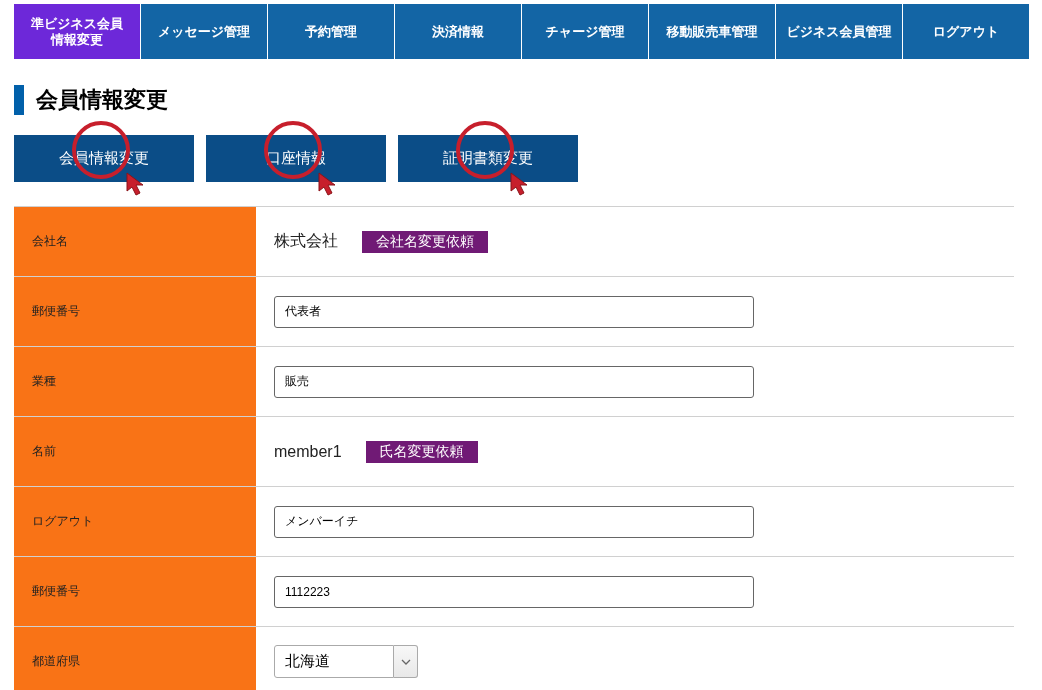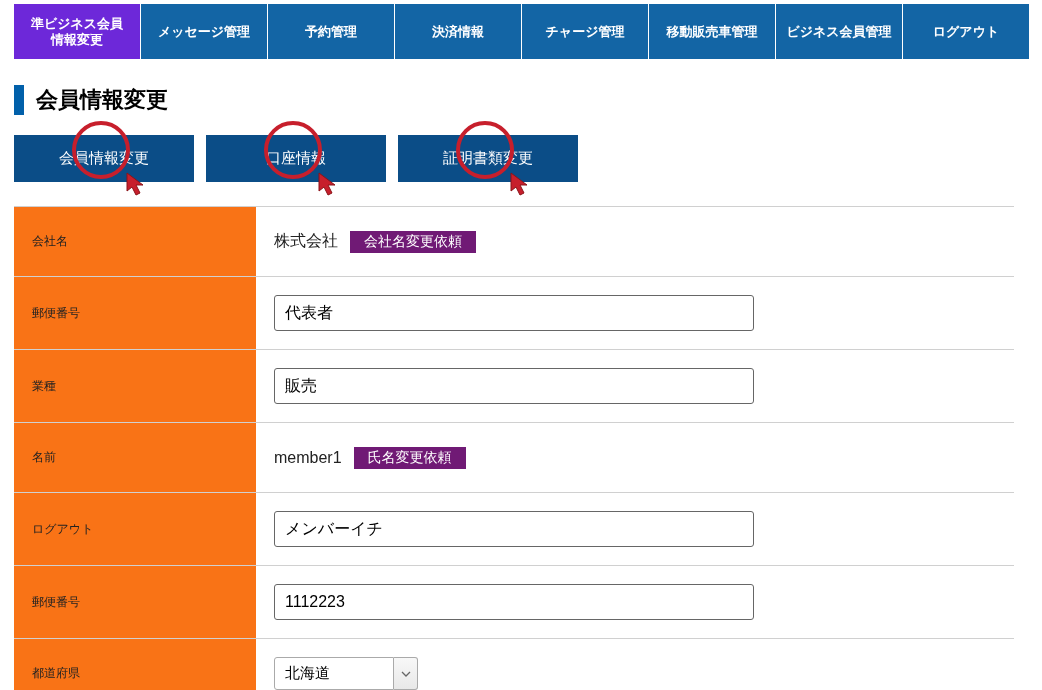--- a/index.html
+++ b/index.html
@@ -69,37 +69,37 @@
       font-size: 12px; 
       color: #222;
       display: flex;
       align-items: center;
     }
     .form-value-cell { 
       flex: 1;
       padding: 18px 18px; 
       display: flex; 
       align-items: center; 
-      gap: 12px;
+      gap: 24px;
       font-size: 16px;
     }
     .static-text { color: #222; font-size: 16px; }
     .red-badge-btn { 
       background: #701a75; 
       color: #fff; 
       font-size: 14px; 
       padding: 2px 14px; 
       border: none; 
       cursor: pointer;
       font-weight: normal;
     }
     .text-input { 
       width: 480px; 
       padding: 8px 10px; 
-      font-size: 16px; 
+      font-size: 12px; 
       border: 1px solid #666; 
       border-radius: 3px;
       background: #fff;
     }
     .select-wrap { display: flex; }
     .select-display { 
       width: 120px; 
       padding: 6px 10px; 
       border: 1px solid #aaa; 
       border-radius: 3px 0 0 3px;

